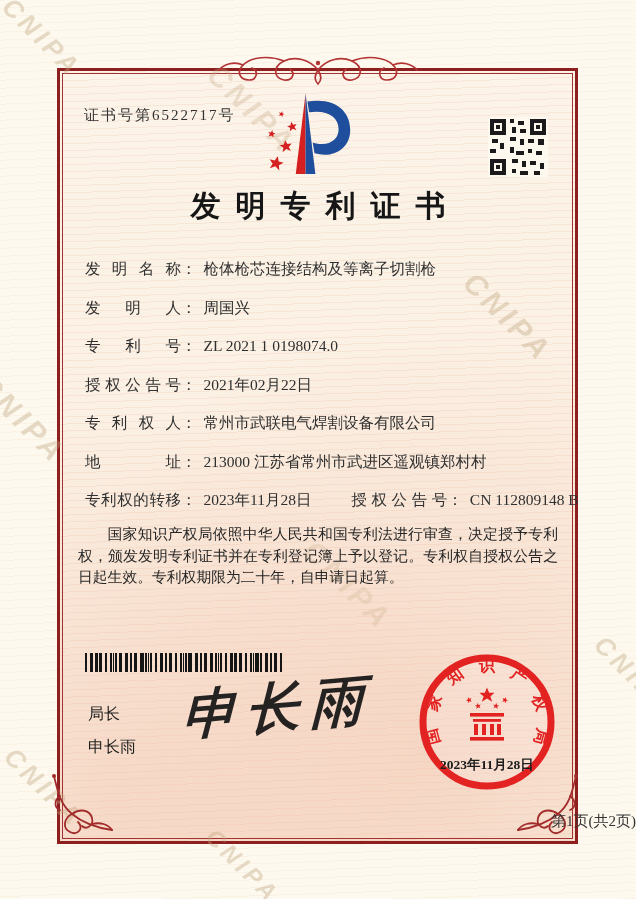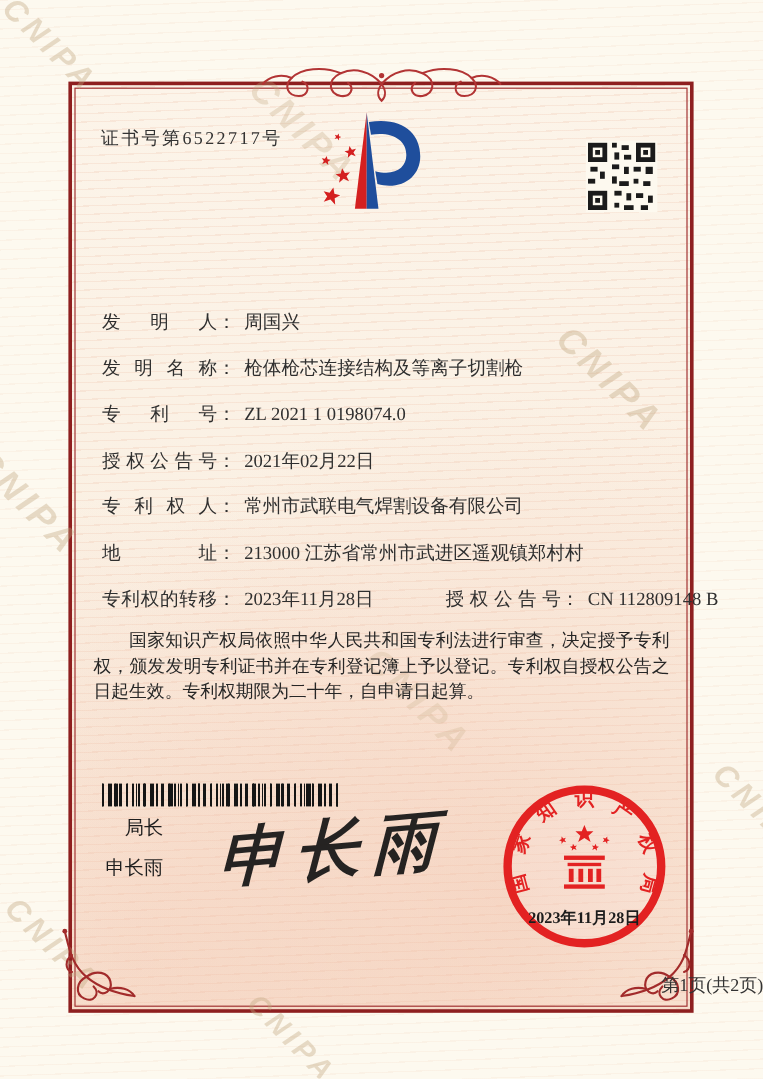--- a/index.html
+++ b/index.html
@@ -23,31 +23,31 @@
   .cert-no{position:absolute;left:84px;top:106px;font-size:15px;letter-spacing:2px;color:#333;z-index:2;}
   .logo{position:absolute;left:252px;top:88px;z-index:2;}
   .qr{position:absolute;left:488px;top:117px;z-index:2;}
   .title{position:absolute;left:0;top:186px;width:100%;text-align:center;
     font-size:30px;font-weight:600;letter-spacing:0.5em;text-indent:0.5em;color:#161616;z-index:2;}
   .fields{position:absolute;left:85px;top:258px;width:470px;font-size:15.5px;z-index:2;}
   .field-row{margin-bottom:16.5px;line-height:22px;white-space:nowrap;}
   .flabel{display:inline-block;width:96px;text-align:justify;text-align-last:justify;color:#2f2f2f;}
   .fcolon{margin-right:7px;color:#2f2f2f;}
   .fvalue{color:#2f2f2f;}
-  .grant-second{margin-left:56px;}
+  .grant-second{margin-left:36px;}
   .paras{position:absolute;left:78px;top:524px;width:480px;font-size:14.8px;
     line-height:21.6px;text-align:justify;color:#262626;z-index:2;}
   .paras p{margin:0 0 3px 0;text-indent:2em;}
   .barcode{position:absolute;left:85px;top:653px;width:200px;height:19px;z-index:2;
     background:
       repeating-linear-gradient(90deg,#151515 0 2px,transparent 2px 5px),
       repeating-linear-gradient(90deg,#151515 0 1px,transparent 1px 7px),
       repeating-linear-gradient(90deg,transparent 0 11px,#151515 11px 13px,transparent 13px 23px);}
-  .issuer{position:absolute;left:88px;top:680px;z-index:2;
-    font-family:"Liberation Sans","DejaVu Sans",sans-serif;font-size:16px;color:#1e1e1e;text-align:right;}
+  .issuer{position:absolute;left:88px;top:704px;z-index:2;
+    font-family:"Liberation Sans","DejaVu Sans",sans-serif;font-size:16px;color:#1e1e1e;}
   .issuer .name{margin-top:12px;}
   .signature{position:absolute;left:182px;top:672px;z-index:2;
     font-size:54px;font-weight:bold;font-style:italic;letter-spacing:10px;color:#141414;
     transform:rotate(-5deg) skewX(-6deg);opacity:.92;
     font-family:"DejaVu Serif","Liberation Serif",serif;}
   .seal{position:absolute;left:412px;top:647px;z-index:3;}
   .page-info{position:absolute;left:0;top:812px;width:100%;text-align:right;
     font-size:15px;color:#333;z-index:2;}
   .footer-note{position:absolute;left:0;top:852px;width:100%;text-align:center;z-index:2;}
   .footer-note span{display:inline-block;background:#fffef9;padding:1px 10px;
@@ -157,27 +157,28 @@
         <rect x="46" y="6" width="8" height="8"></rect>
         <rect x="6" y="46" width="8" height="8"></rect>
       </g>
     <g fill="#1b1b1b">
         <rect x="8" y="8" width="4" height="4"></rect>
         <rect x="48" y="8" width="4" height="4"></rect>
         <rect x="8" y="48" width="4" height="4"></rect>
       </g>
   </svg>
 
+  <div class="title">发明专利证书</div>
 
   <div class="fields">
     <div class="field-row">
+      <span class="flabel">发明名称</span><span class="fcolon">：</span><span class="fvalue">枪体枪芯连接结构及等离子切割枪</span>
+    </div>
+    <div class="field-row">
       <span class="flabel">发明人</span><span class="fcolon">：</span><span class="fvalue">周国兴</span>
-    </div>
-    <div class="field-row">
-      <span class="flabel">发明名称</span><span class="fcolon">：</span><span class="fvalue">枪体枪芯连接结构及等离子切割枪</span>
     </div>
     <div class="field-row">
       <span class="flabel">专利号</span><span class="fcolon">：</span><span class="fvalue">ZL 2021 1 0198074.0</span>
     </div>
     <div class="field-row">
       <span class="flabel">授权公告号</span><span class="fcolon">：</span><span class="fvalue">2021年02月22日</span>
     </div>
     <div class="field-row">
       <span class="flabel">专利权人</span><span class="fcolon">：</span><span class="fvalue">常州市武联电气焊割设备有限公司</span>
     </div>

